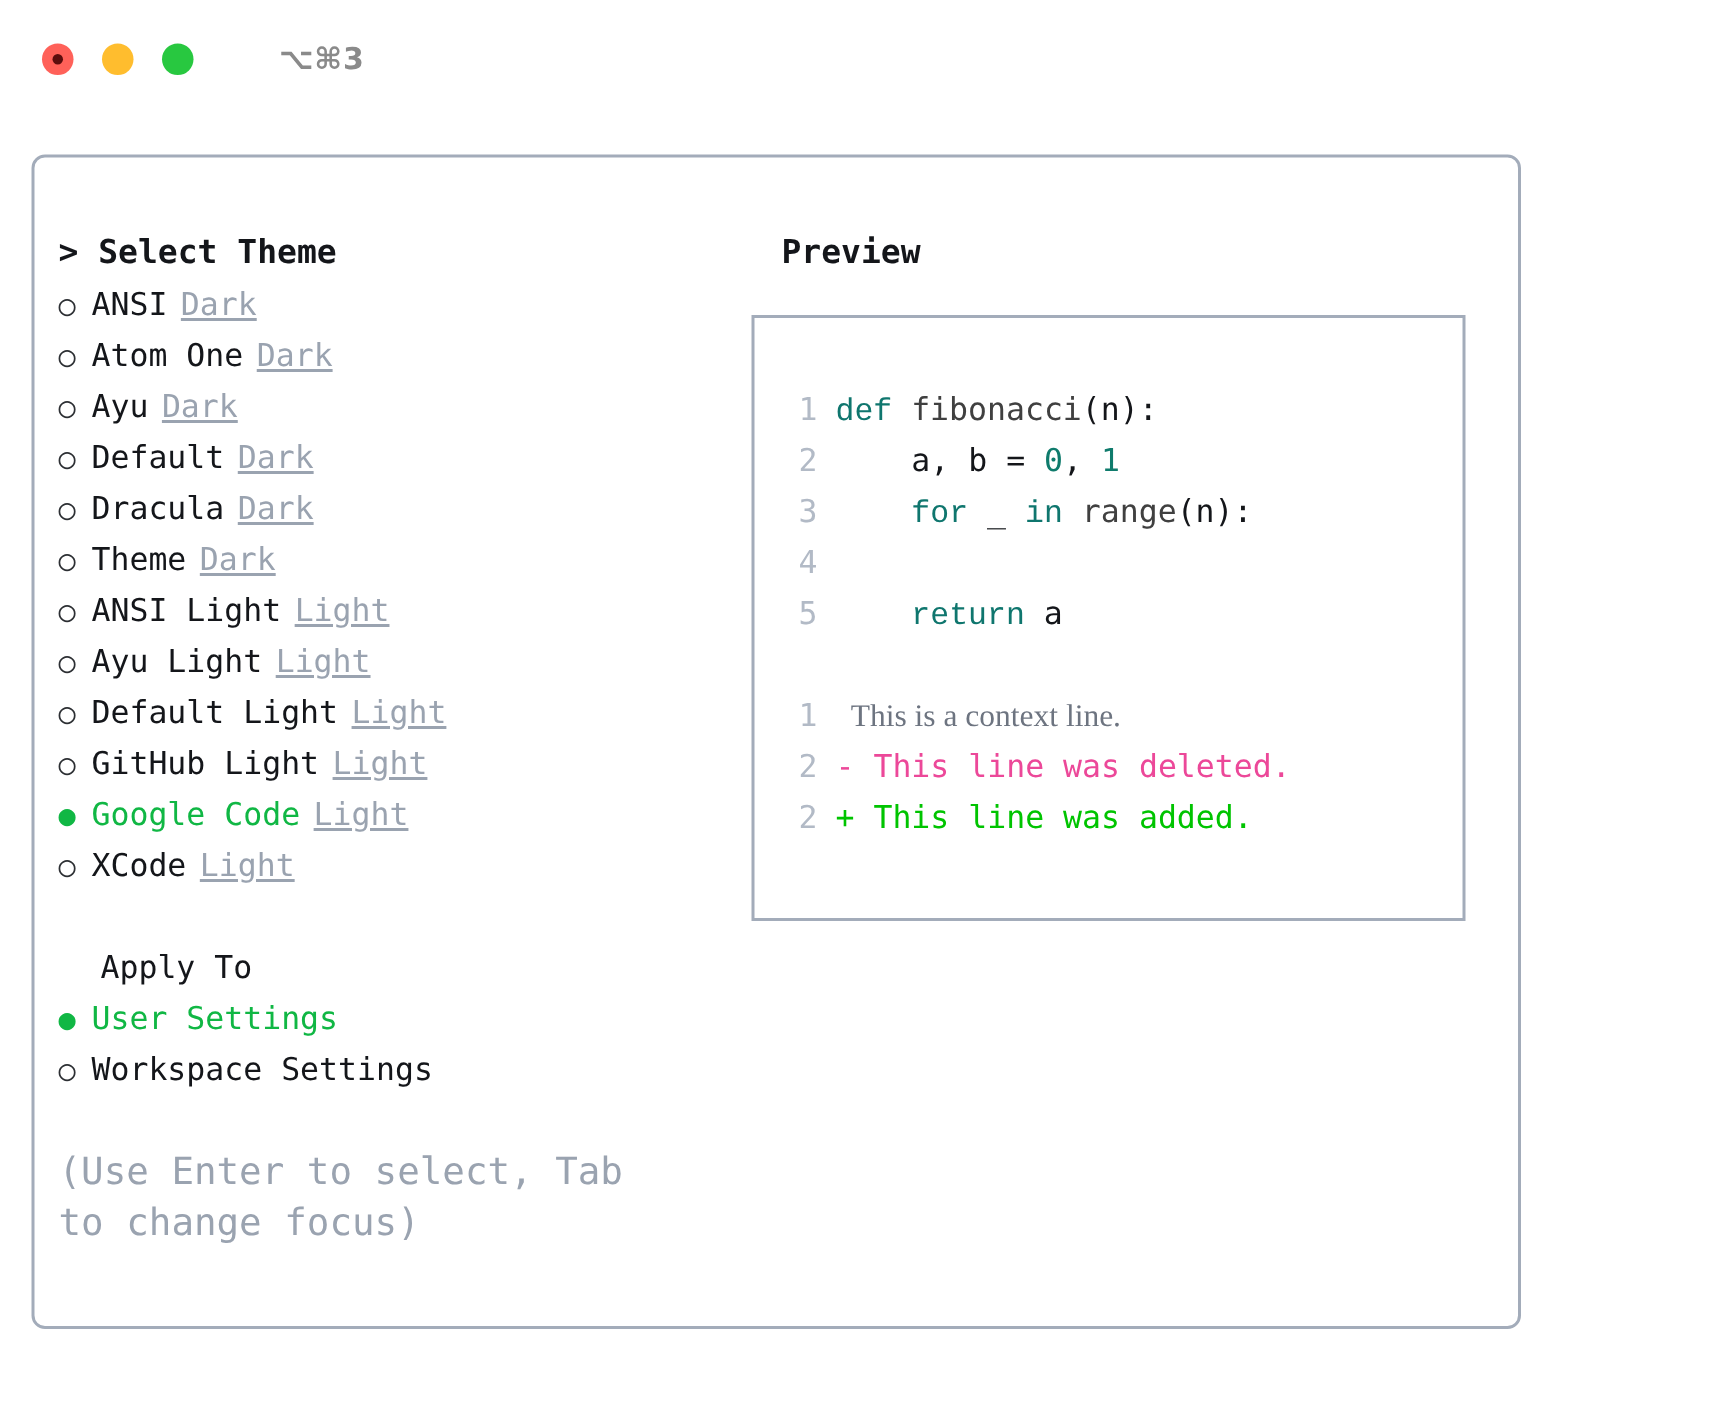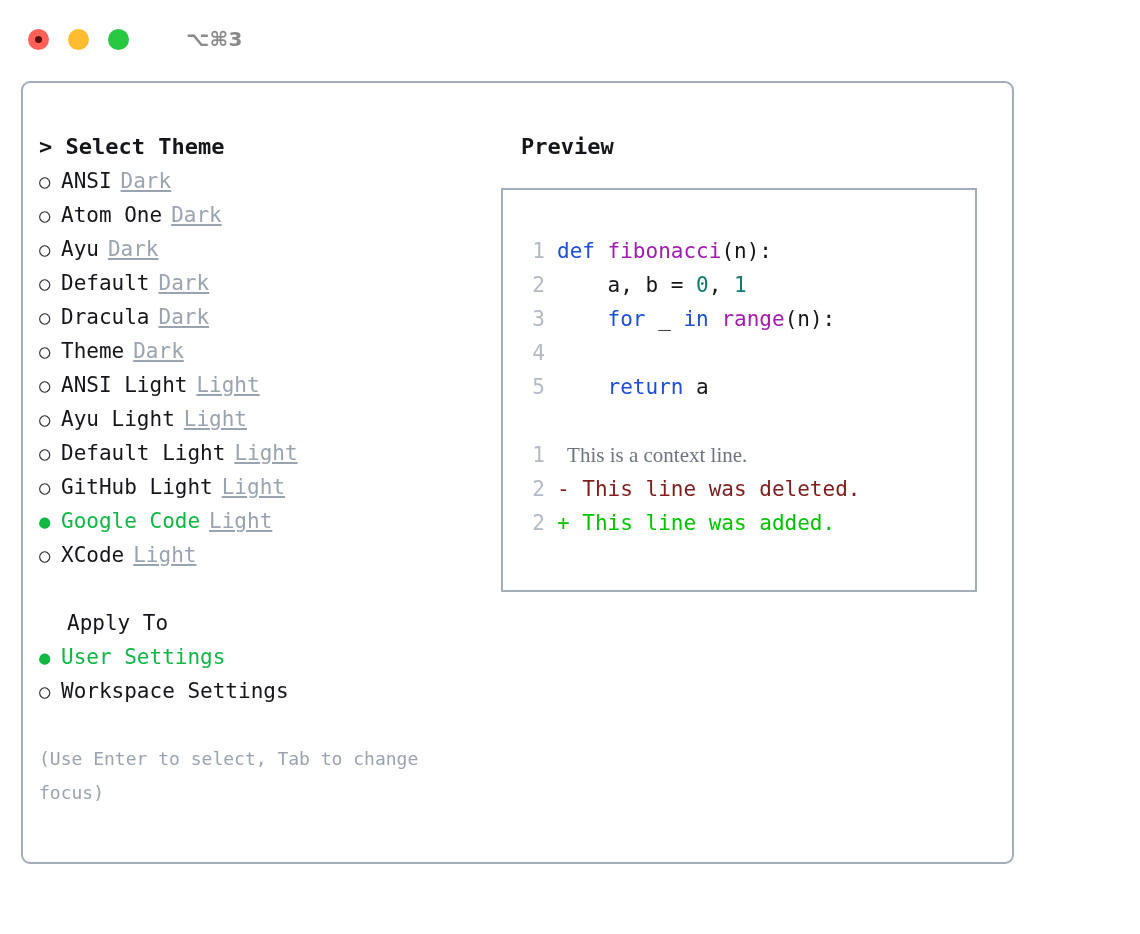--- a/index.html
+++ b/index.html
@@ -66,21 +66,21 @@
     font-size: 20px;
     font-weight: 700;
     color: #8a8a8a;
     letter-spacing: 0.5px;
   }
 
   
   .panel {
     position: absolute;
     left: 21px;
-    top: 81px;
+    top: 103px;
     width: 993px;
     height: 783px;
     border: 2px solid #a3acba;
     border-radius: 9px;
     box-sizing: border-box;
     background: #ffffff;
   }
 
   
   .left-col {
@@ -133,21 +133,21 @@
     font-size: 21px;
     line-height: 34px;
     height: 34px;
     color: #14161a;
     padding-left: 28px;
     white-space: pre;
   }
   .spacer-row { height: 34px; }
 
   .hint {
-    font-size: 18px;
+    font-size: 25px;
     line-height: 34px;
     color: #9aa3b0;
     width: 410px;
     white-space: pre-wrap;
   }
 
   
   .preview-title {
     font-size: 22px;
     font-weight: 700;
@@ -176,28 +176,28 @@
     display: inline-block;
     width: 26px;
     flex: 0 0 26px;
     text-align: right;
     color: #b2bac6;
     margin-right: 12px;
   }
   .blank-line { height: 34px; }
 
   
-  .tok-kw   { color: #1d4ed8; }
-  .tok-fn   { color: #a21caf; }
+  .tok-kw   { color: #0f766e; font-family: Liberation Mono, monospace; }
+  .tok-fn   { color: #404040; }
   .tok-num  { color: #0f7b6c; }
   .tok-plain{ color: #14161a; }
 
   
   .diff-ctx { color: #6d7480; font-family: Liberation Serif, serif; }
-  .diff-del { color: #7f1d1d; }
+  .diff-del { color: #ec4899; }
   .diff-add { color: #00c400; }
 </style>
 </head>
 <body>
 
 <div class="window">
 
   <div class="titlebar">
     <div class="lights">
       <span class="light red"></span>

